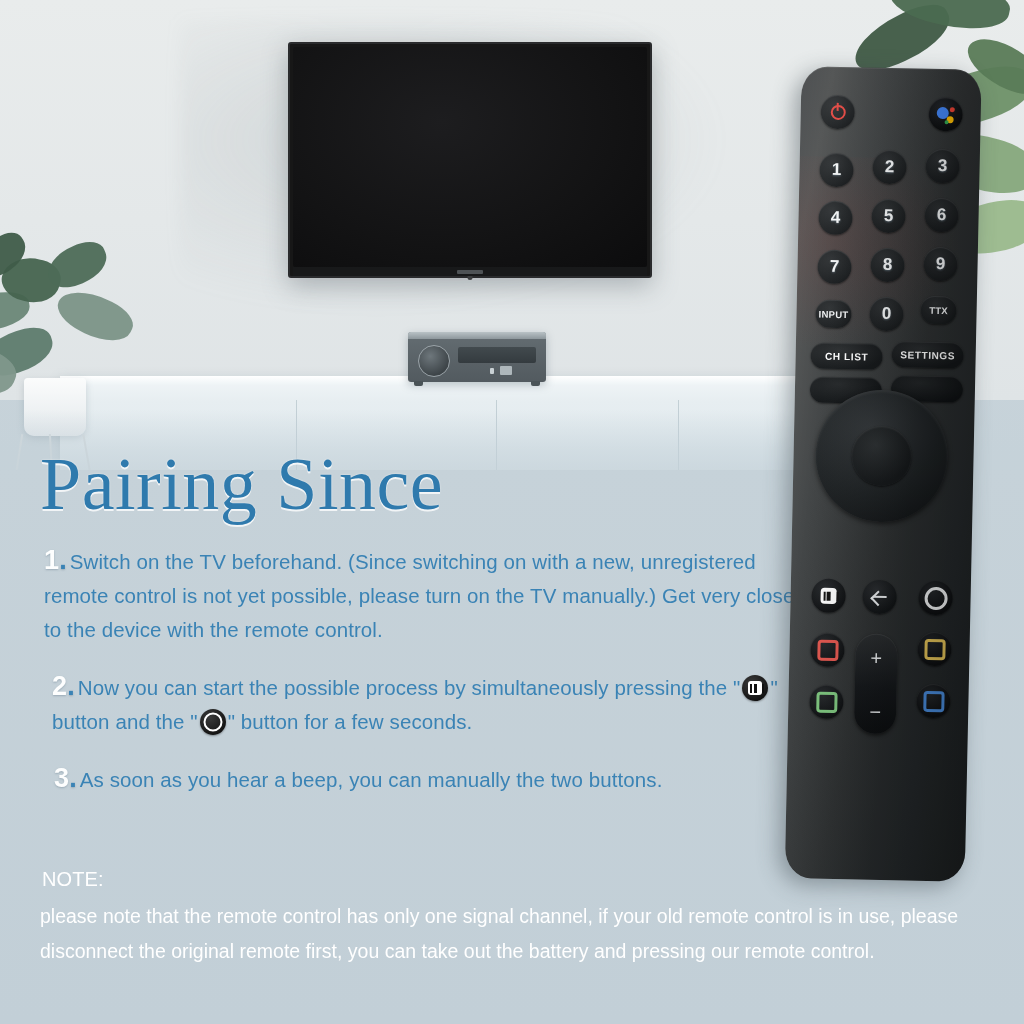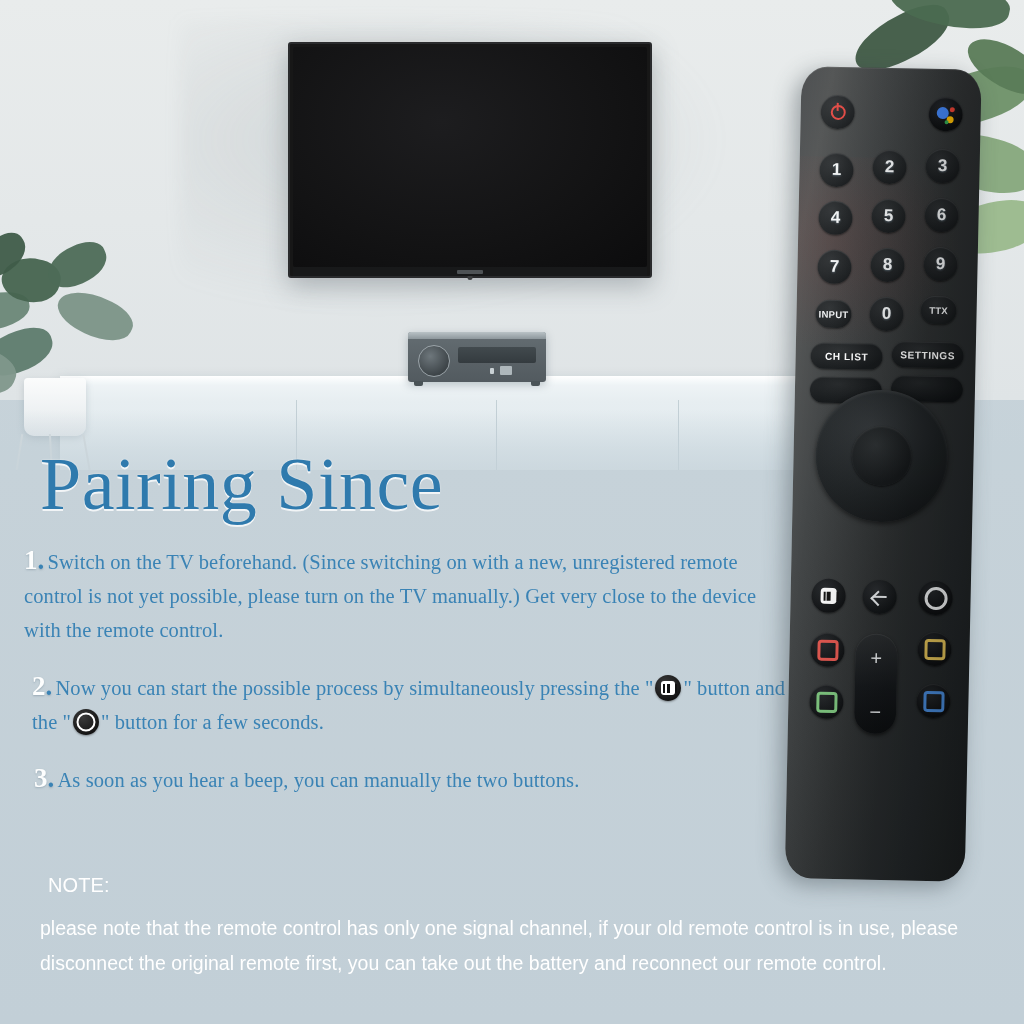--- a/index.html
+++ b/index.html
@@ -66,21 +66,21 @@
   
   .photo-blend{position:absolute;left:0;top:410px;width:1024px;height:90px;
       background:linear-gradient(180deg,rgba(197,210,217,0) 0%,rgba(197,210,217,.55) 45%,#c5d2d9 100%);}
 
   
   .title{position:absolute;left:40px;top:446px;
       font-family:"Liberation Serif", serif;font-size:74px;line-height:76px;
       color:#2f7aad;letter-spacing:.5px;
       text-shadow:0 2px 0 rgba(255,255,255,.75), 0 0 2px rgba(255,255,255,.6);}
 
-  .steps{position:absolute;left:24px;top:543px;width:770px;font-family:Liberation Serif, serif;}
+  .steps{position:absolute;left:44px;top:543px;width:770px;}
   .step{position:relative;margin-bottom:22px;}
   .step p{margin:0;font-size:20.5px;line-height:34px;color:#3a83b5;letter-spacing:.1px;}
   .num{font-size:27px;font-weight:700;color:#fdfefe;
       text-shadow:0 1px 2px rgba(120,140,155,.55);margin-right:3px;}
   .num .dot{color:#3a83b5;}
   .step2{padding-left:8px;}
   .step3{padding-left:10px;}
 
   
   .inline-btn{display:inline-block;vertical-align:-6px;width:26px;height:26px;border-radius:50%;
@@ -88,21 +88,21 @@
       position:relative;margin:0 2px;box-shadow:0 1px 2px rgba(0,0,0,.35);}
   .mi-glyph{position:absolute;left:50%;top:50%;transform:translate(-50%,-50%);
       width:14px;height:14px;border-radius:3px;background:#fff;}
   .mi-glyph:after{content:"";position:absolute;left:2px;top:3px;width:10px;height:9px;
       border-left:2px solid #111;border-right:2px solid #111;border-bottom:0;}
   .mi-glyph:before{content:"";position:absolute;left:5.5px;top:3px;width:3px;height:9px;background:#111;}
   .ring-glyph{position:absolute;left:50%;top:50%;transform:translate(-50%,-50%);
       width:15px;height:15px;border-radius:50%;border:2.6px solid #fff;}
 
   .note{position:absolute;left:40px;top:860px;width:950px;}
-  .note .nt{font-size:20px;line-height:35px;color:#ffffff;margin:8px;letter-spacing:.1px;}
+  .note .nt{font-size:20px;line-height:35px;color:#ffffff;margin:2px;letter-spacing:.1px;}
   .note .nl{font-size:19.5px;line-height:35px;color:#ffffff;margin:0;letter-spacing:0px;}
 
   
   .remote{position:absolute;left:800px;top:68px;width:180px;height:812px;
       border-radius:26px/30px;
       background:linear-gradient(100deg,#3a3d3f 0%,#4a4c4c 10%,#3e4142 28%,#2e3132 55%,#24282a 78%,#1c2021 100%);
       box-shadow:-6px 6px 22px rgba(60,70,78,.45), inset 0 1px 0 rgba(255,255,255,.10);
       transform:rotate(1.2deg);transform-origin:50% 10%;overflow:hidden;}
   .remote-sheen{position:absolute;left:0;top:0;width:100%;height:100%;
       background:linear-gradient(95deg,rgba(255,255,255,.10) 0%,rgba(255,255,255,.03) 22%,
@@ -257,21 +257,21 @@
       <p><span class="num"><span>2</span><span class="dot">.</span></span><span>Now you can start the possible process by simultaneously pressing the "</span><span class="inline-btn"><span class="mi-glyph"></span></span><span>" button  and the "</span><span class="inline-btn"><span class="ring-glyph"></span></span><span>" button for a few seconds.</span></p>
     </div>
 
     <div class="step step3">
       <p><span class="num"><span>3</span><span class="dot">.</span></span><span>As soon as you hear a beep, you can manually the two buttons.</span></p>
     </div>
   </div>
 
   <div class="note">
     <p class="nt">NOTE:</p>
-    <p class="nl">please note that the remote control has only one signal channel,  if your old remote  control is in use, please disconnect the original  remote first, you can take out the battery and reconnect our remote control.</p>
+    <p class="nl">please note that the remote control has only one signal channel,  if your old remote  control is in use, please disconnect the original  remote first, you can take out the battery and pressing our remote control.</p>
   </div>
 
   <div class="remote">
     <div class="remote-tint"></div>
 
     <div class="rbtn power">
       <span class="power-glyph"></span>
     </div>
     <div class="rbtn assist">
       <span class="g-dots">

